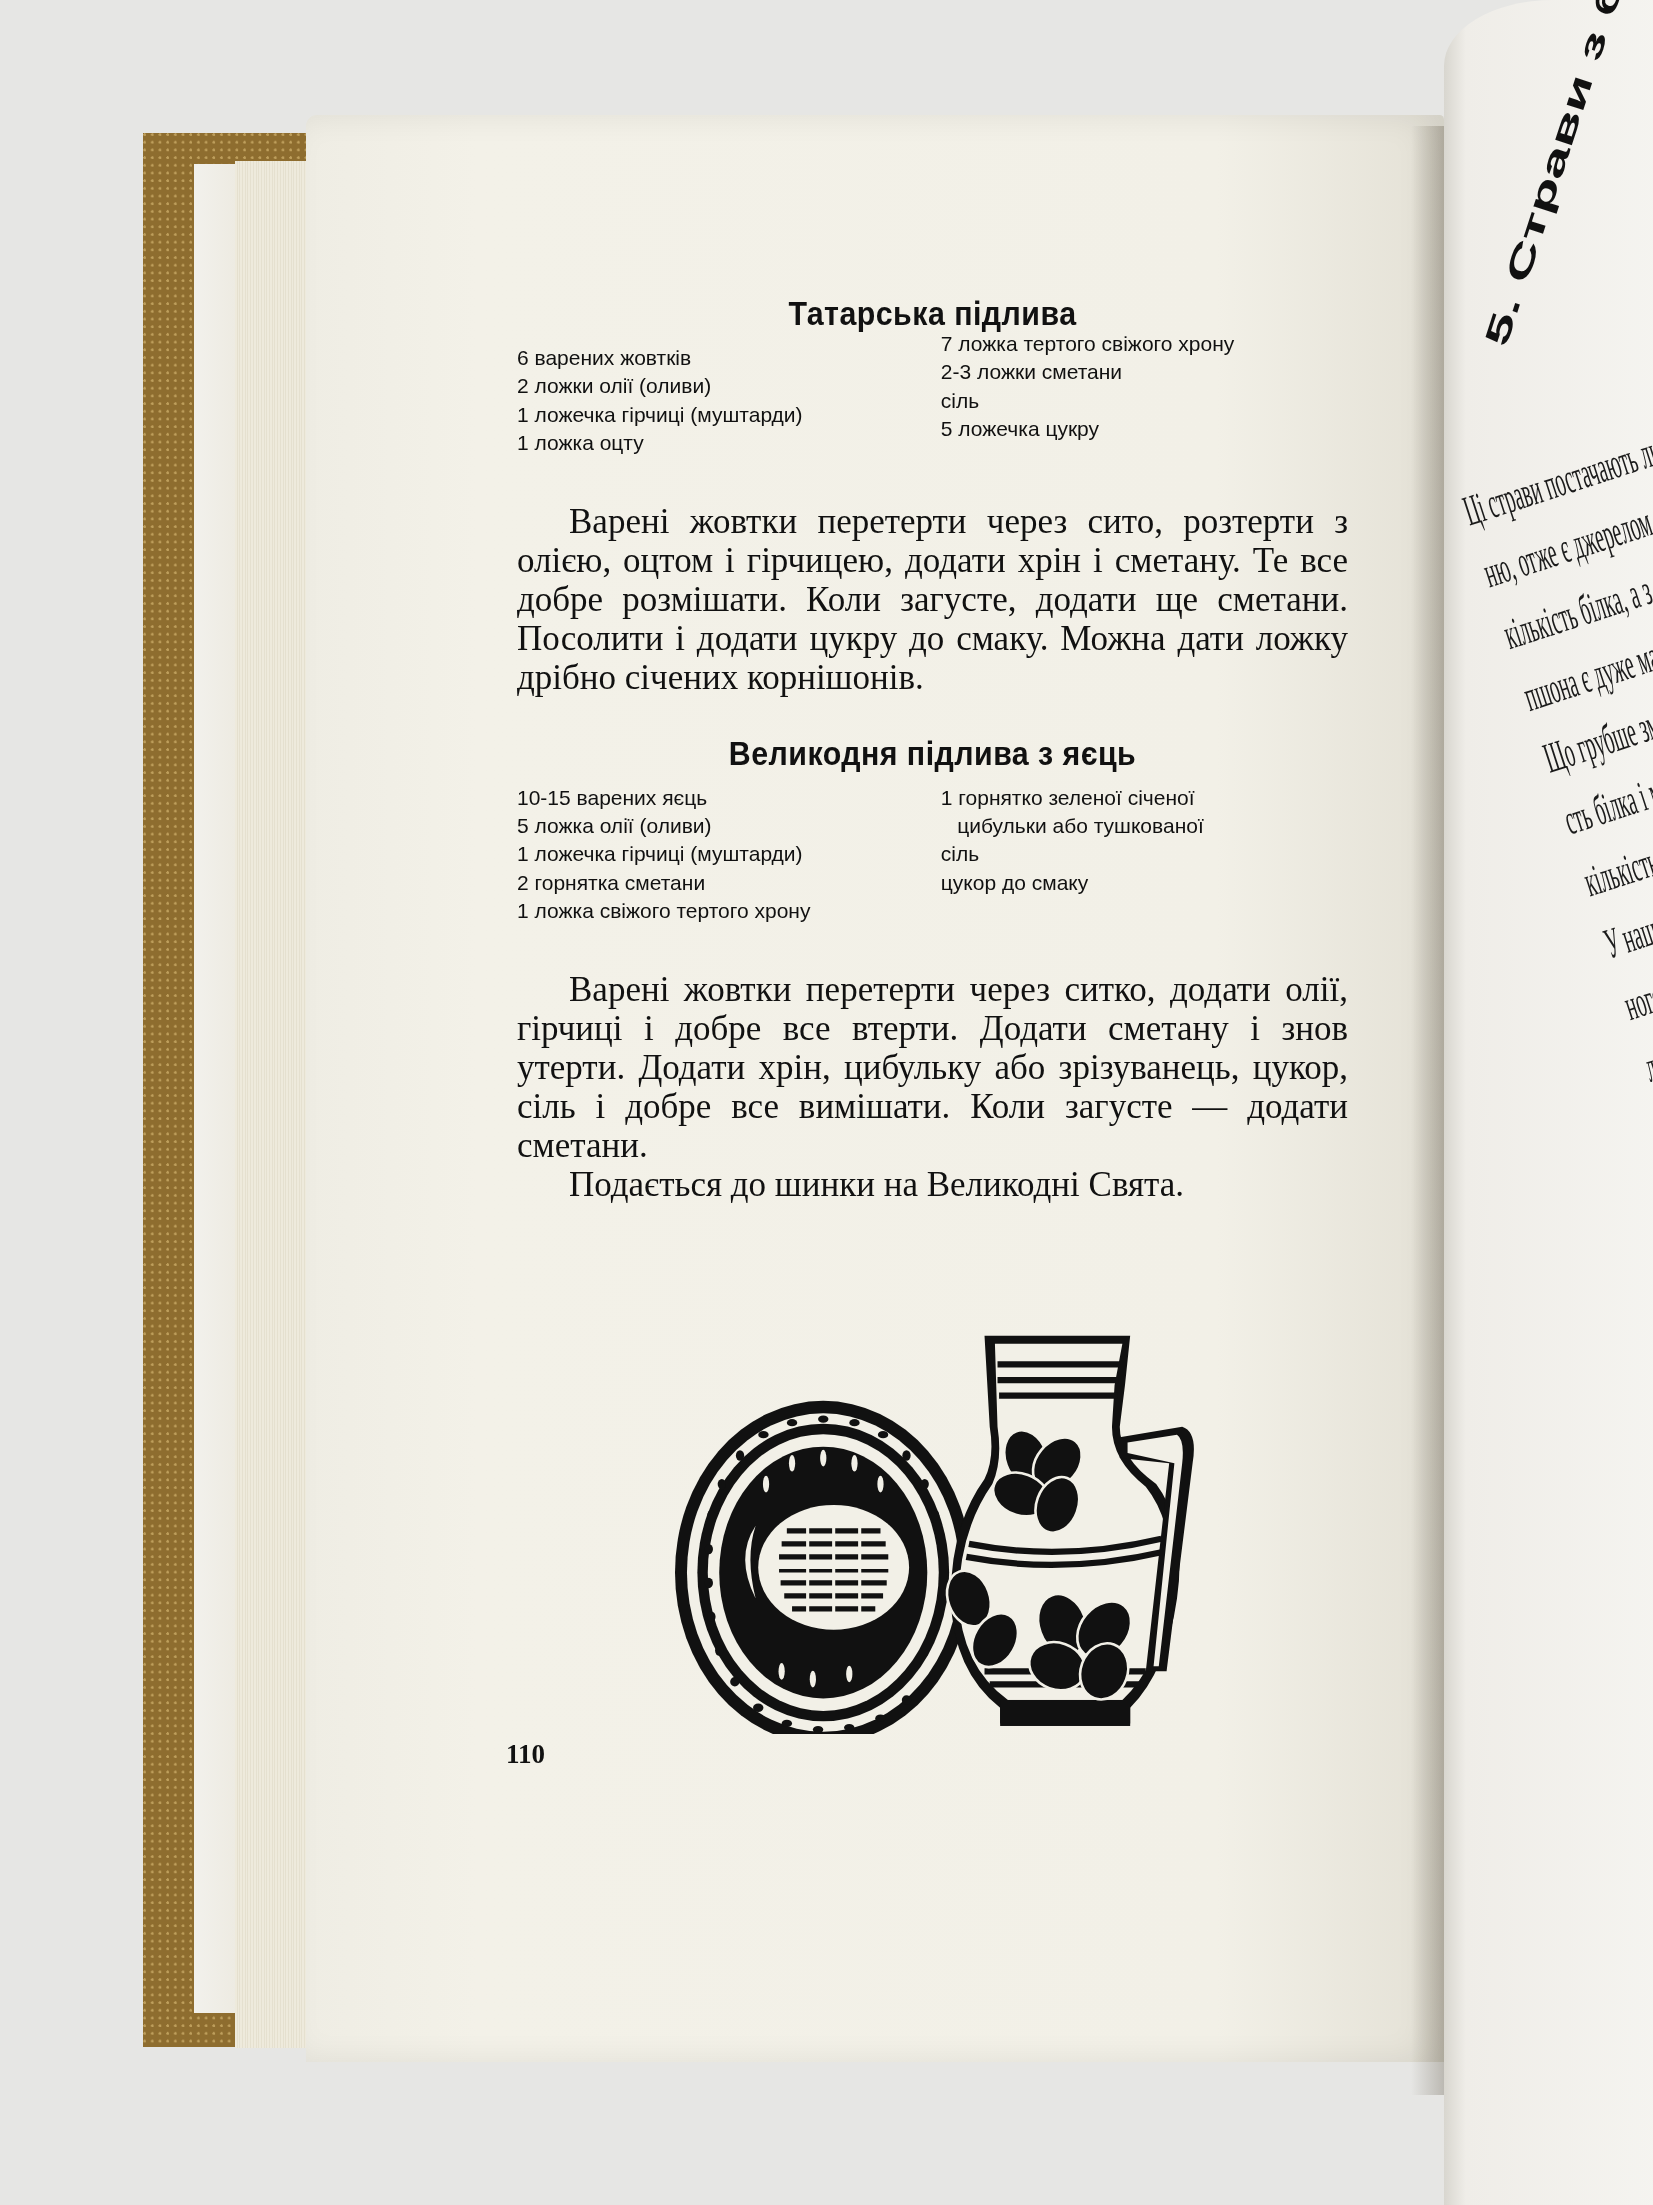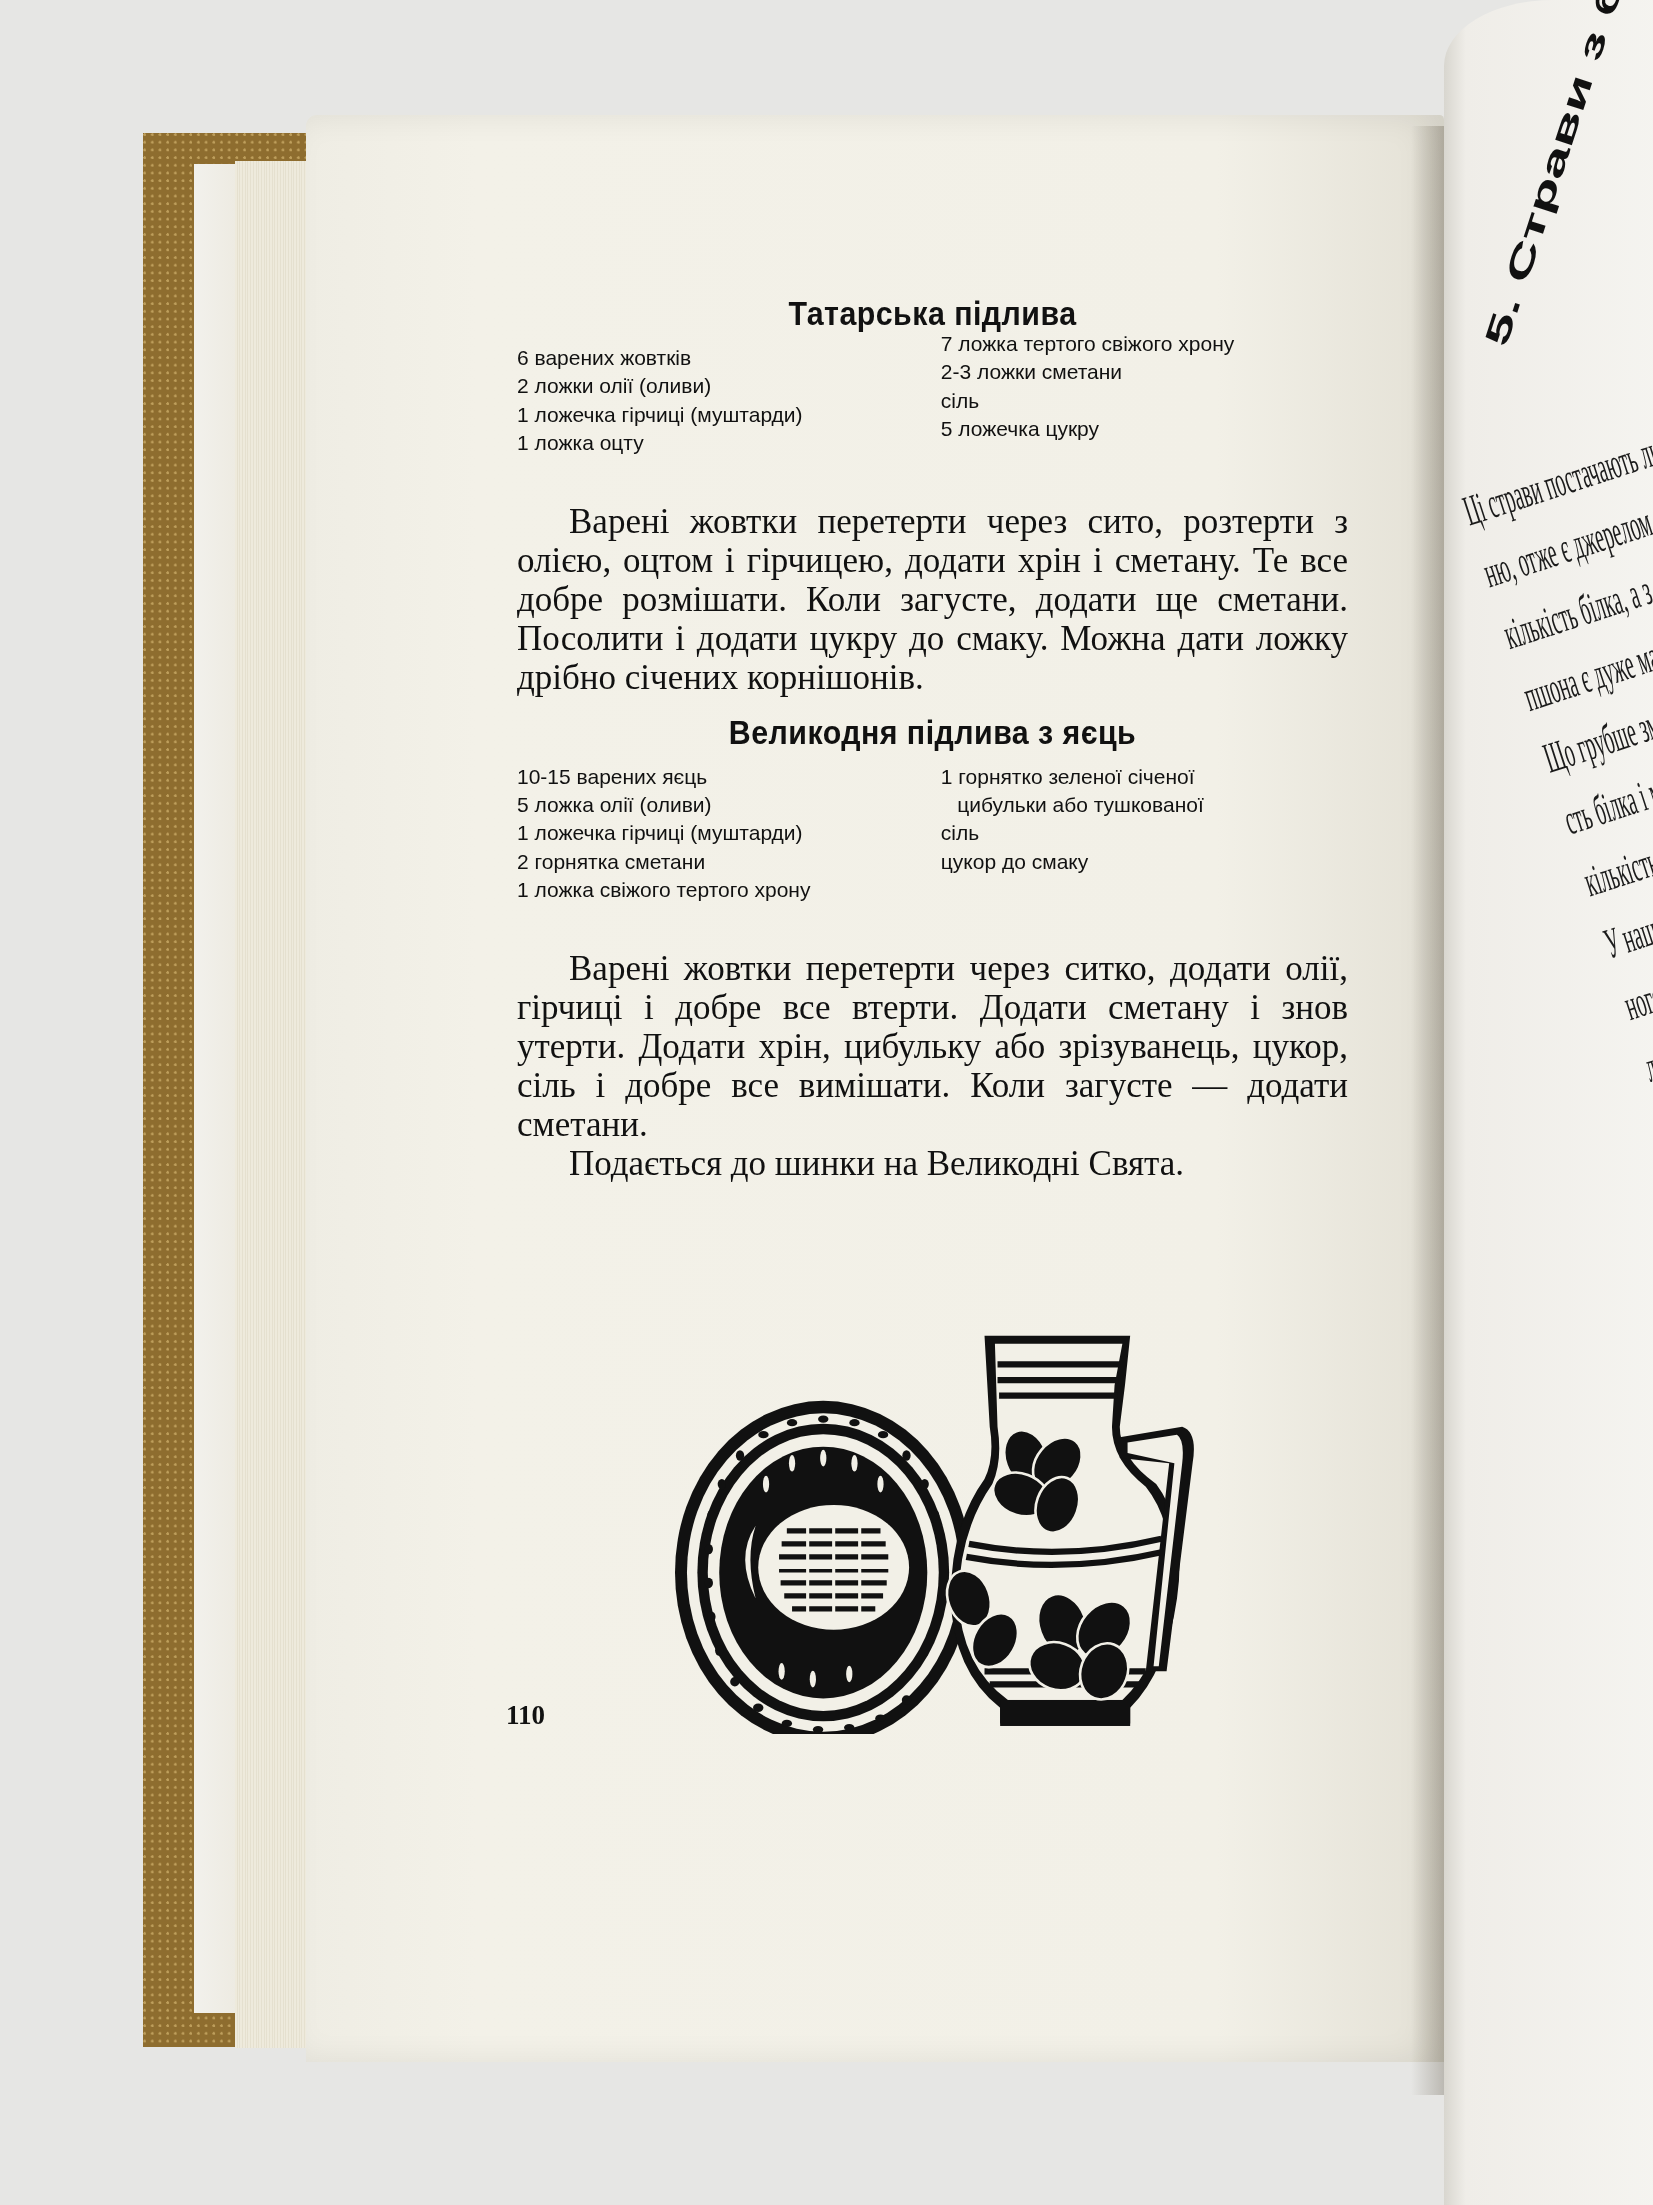--- a/index.html
+++ b/index.html
@@ -69,24 +69,24 @@
   }
   .ing-col { width:49%; }
   .ing-col.right { padding-left:11px; }
   .ing-item { white-space:nowrap; }
   .ing-item.indent { padding-left:16.4px; }
   .para {
     font-family:"Liberation Serif", serif; font-size:35px;
     line-height:39px; text-align:justify; text-indent:52px; margin:0;
   }
   .block { margin-top:44px; }
-  .title2 { margin-top:17px; }
+  .title2 { margin-top:38px; }
   .illustration { position:absolute; left:662px; top:1307px; width:541px; height:427px; }
   .page-number {
-    position:absolute; left:506px; top:1700px;
+    position:absolute; left:506px; top:1739px;
     font-family:"Liberation Serif", serif; font-weight:bold; font-size:27px; color:#111;
   }
 </style>
 </head>
 <body>
 
 <div class="cover"></div>
 <div class="page-block"></div>
 <div class="page-stack"></div>
 

